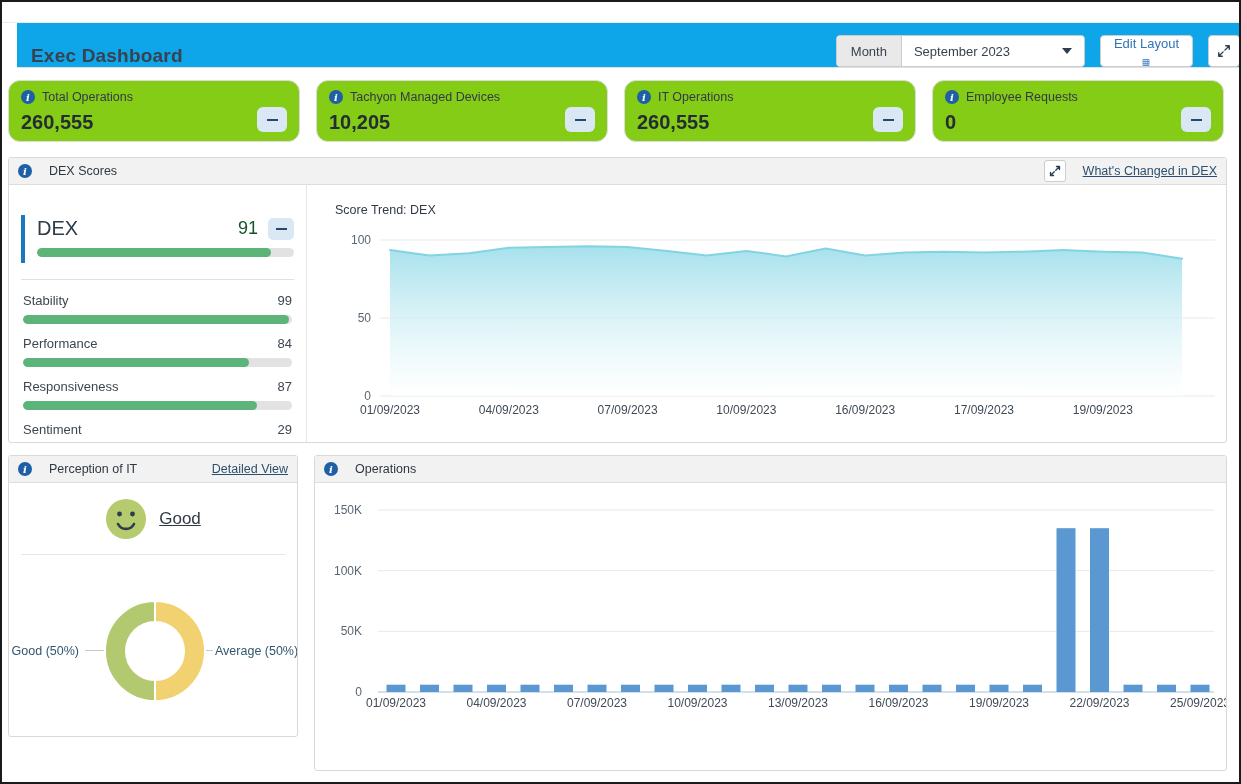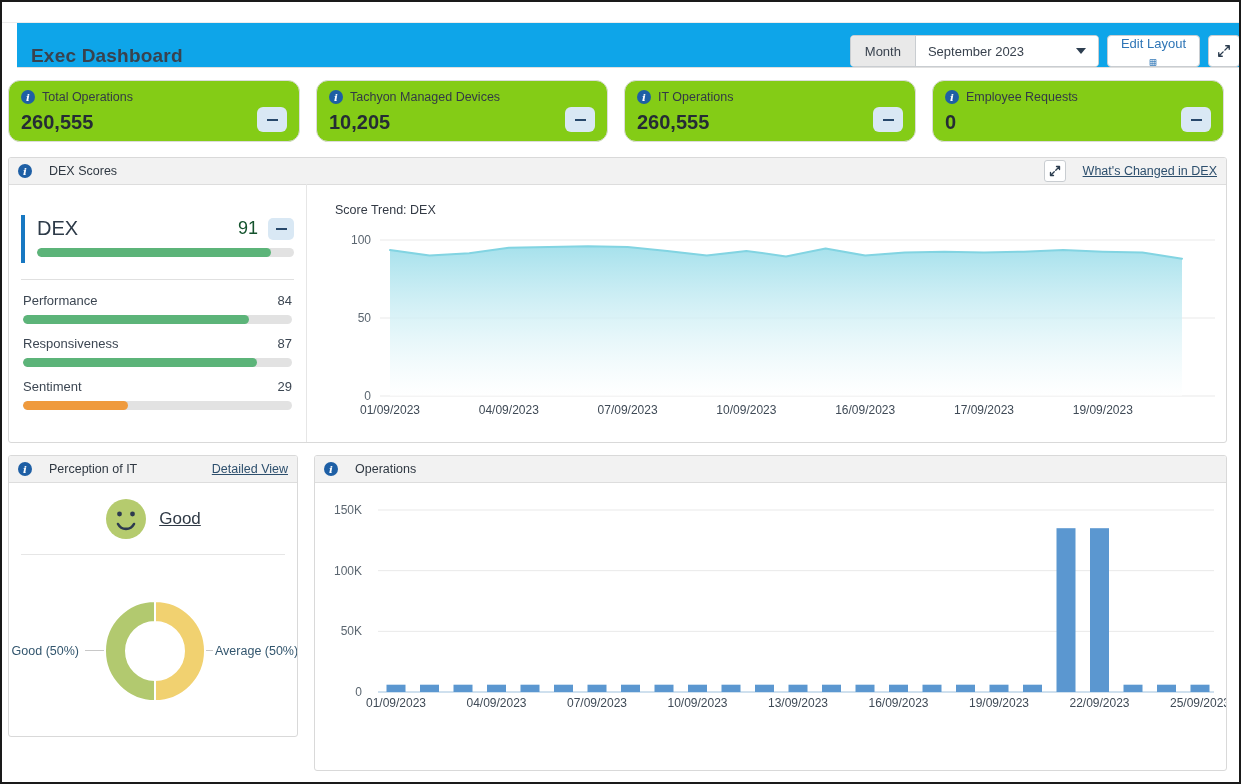--- a/index.html
+++ b/index.html
@@ -3,21 +3,21 @@
 <meta charset="utf-8">
 <style>
   html,body{margin:0;padding:0;background:#fff;}
   .screen{position:relative;width:1241px;height:784px;box-sizing:border-box;border:2px solid #1a1a1a;
           background:#fff;font-family:"Liberation Sans",sans-serif;overflow:hidden;}
   .topstrip{position:absolute;left:0;top:0;width:100%;height:20px;background:#fff;border-bottom:1px solid #ececec;}
   .app-header{position:absolute;left:15px;top:21px;width:100%;height:45px;background:#0ea5e9;
               border-bottom:1px solid #e0e0e0;display:flex;align-items:flex-end;justify-content:space-between;
               padding:0 14px;box-sizing:border-box;}
   .app-title{font-size:19px;font-weight:bold;color:#39424e;letter-spacing:.2px;}
-  .hdr-controls{display:flex;align-items:center;gap:8px;}
+  .hdr-controls{display:flex;align-items:center;gap:15px;}
   .month-group{display:flex;align-items:stretch;height:30px;border:1px solid #c9cdd1;border-radius:4px;overflow:hidden;background:#fff;}
   .month-seg{display:flex;align-items:center;padding:0 14px;background:#e9e9e9;border-right:1px solid #c9cdd1;
              font-size:13px;color:#39424e;cursor:pointer;}
   .period-select{display:flex;align-items:center;justify-content:space-between;width:158px;padding:0 12px;
                  font-size:13px;color:#39424e;cursor:pointer;background:#fff;}
   .caret{width:0;height:0;border-left:5px solid transparent;border-right:5px solid transparent;border-top:6px solid #2d3e50;}
   .btn{display:flex;align-items:center;gap:8px;height:32px;padding:0 13px;border:1px solid #c9cdd1;border-radius:4px;
        background:#fff;font-size:13px;color:#2e75b6;cursor:pointer;font-family:inherit;flex-direction:column;}
   .icon-btn{width:32px;padding:0;justify-content:center;}
   .info-icon{width:14px;height:14px;border-radius:50%;background:#1e5fa5;color:#fff;display:inline-flex;align-items:center;
@@ -167,20 +167,29 @@
               <span class="minus-glyph"></span>
             </button>
         </div>
         <div class="bar-track">
           <div class="bar-fill" id="dex-main-fill" style="width: 91%; background: rgb(92, 180, 121);"></div>
         </div>
       </div>
       <div class="subscores">
         <div class="subrow">
           <div class="subrow-top">
+            <span>Stability</span>
+            <span>99</span>
+          </div>
+          <div class="bar-track">
+              <div class="bar-fill sub-fill" style="width: 99%; background: rgb(92, 180, 121);"></div>
+            </div>
+        </div>
+        <div class="subrow">
+          <div class="subrow-top">
             <span>Performance</span>
             <span>84</span>
           </div>
           <div class="bar-track">
               <div class="bar-fill sub-fill" style="width: 84%; background: rgb(92, 180, 121);"></div>
             </div>
         </div>
         <div class="subrow">
           <div class="subrow-top">
             <span>Responsiveness</span>

